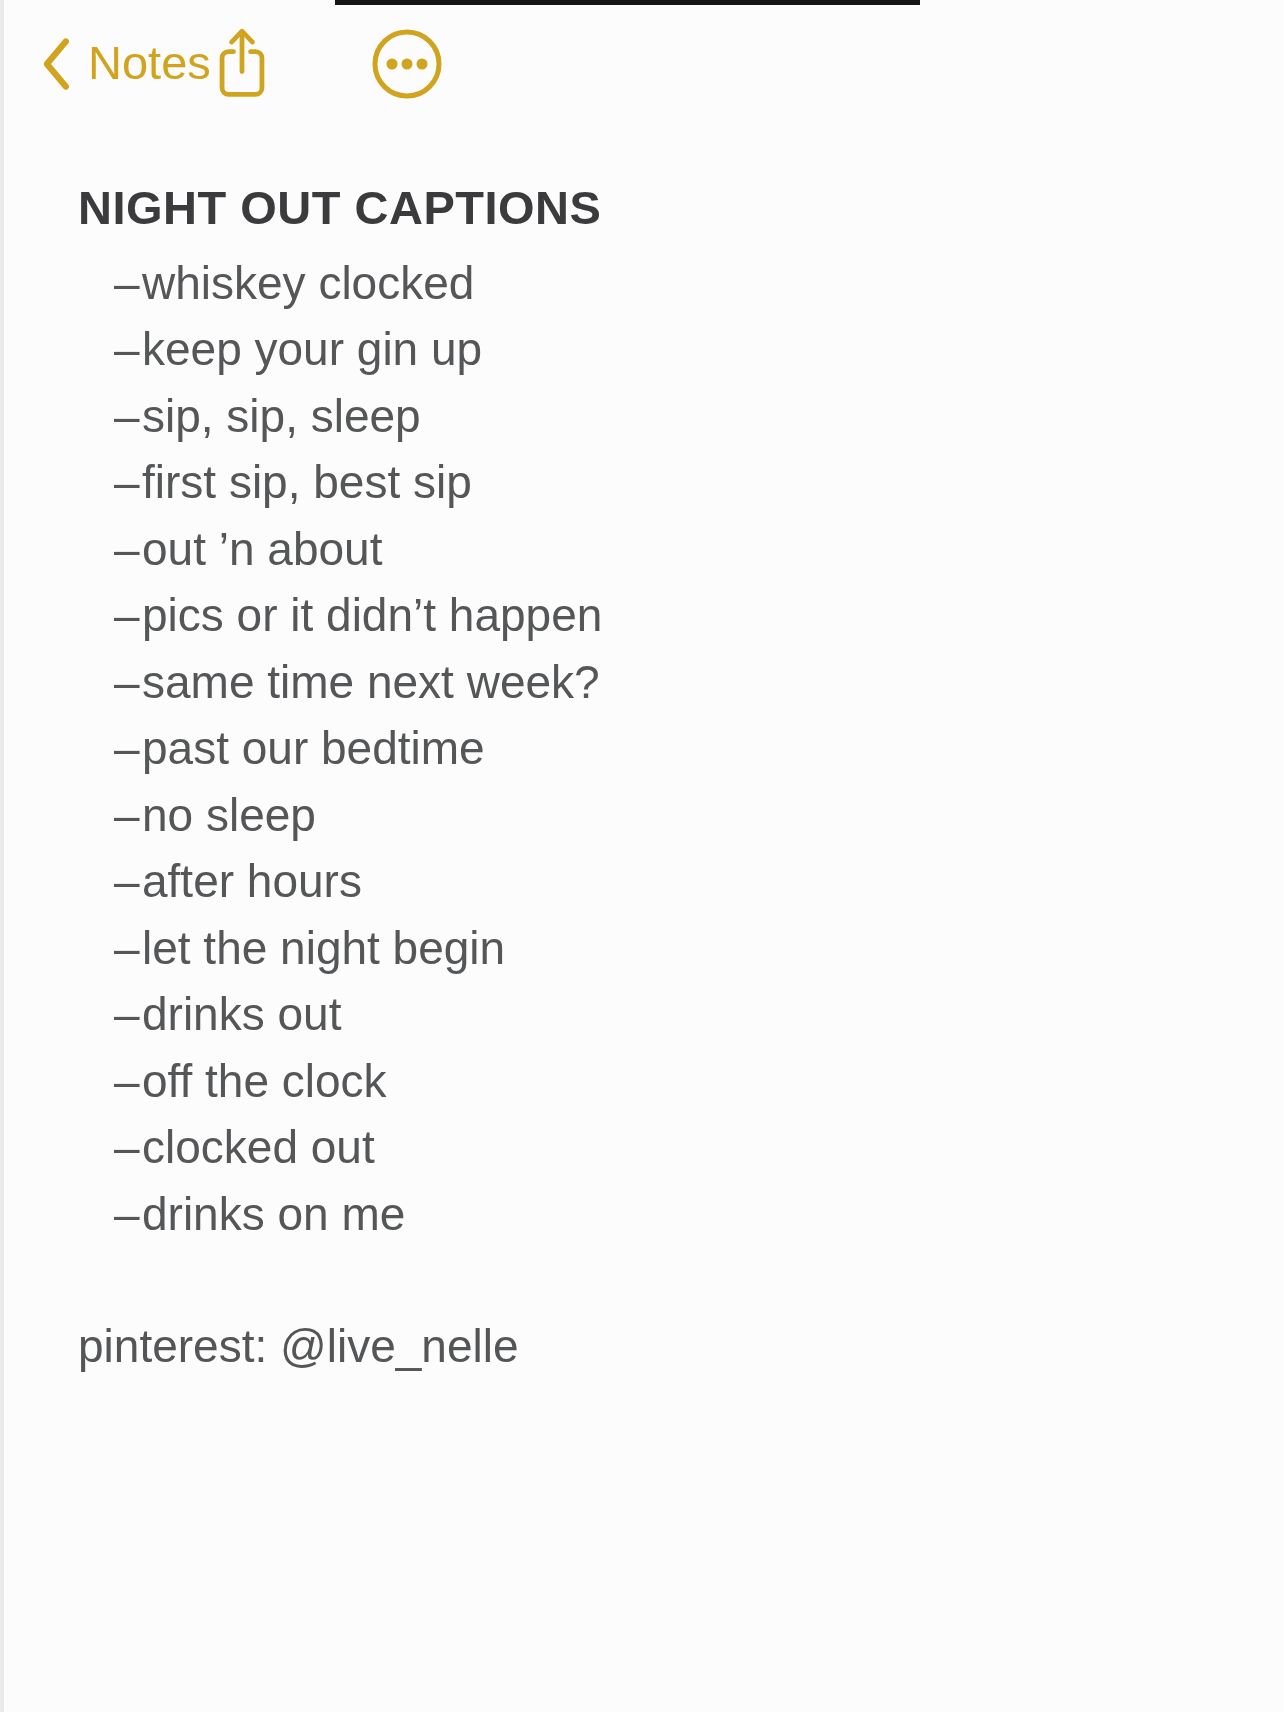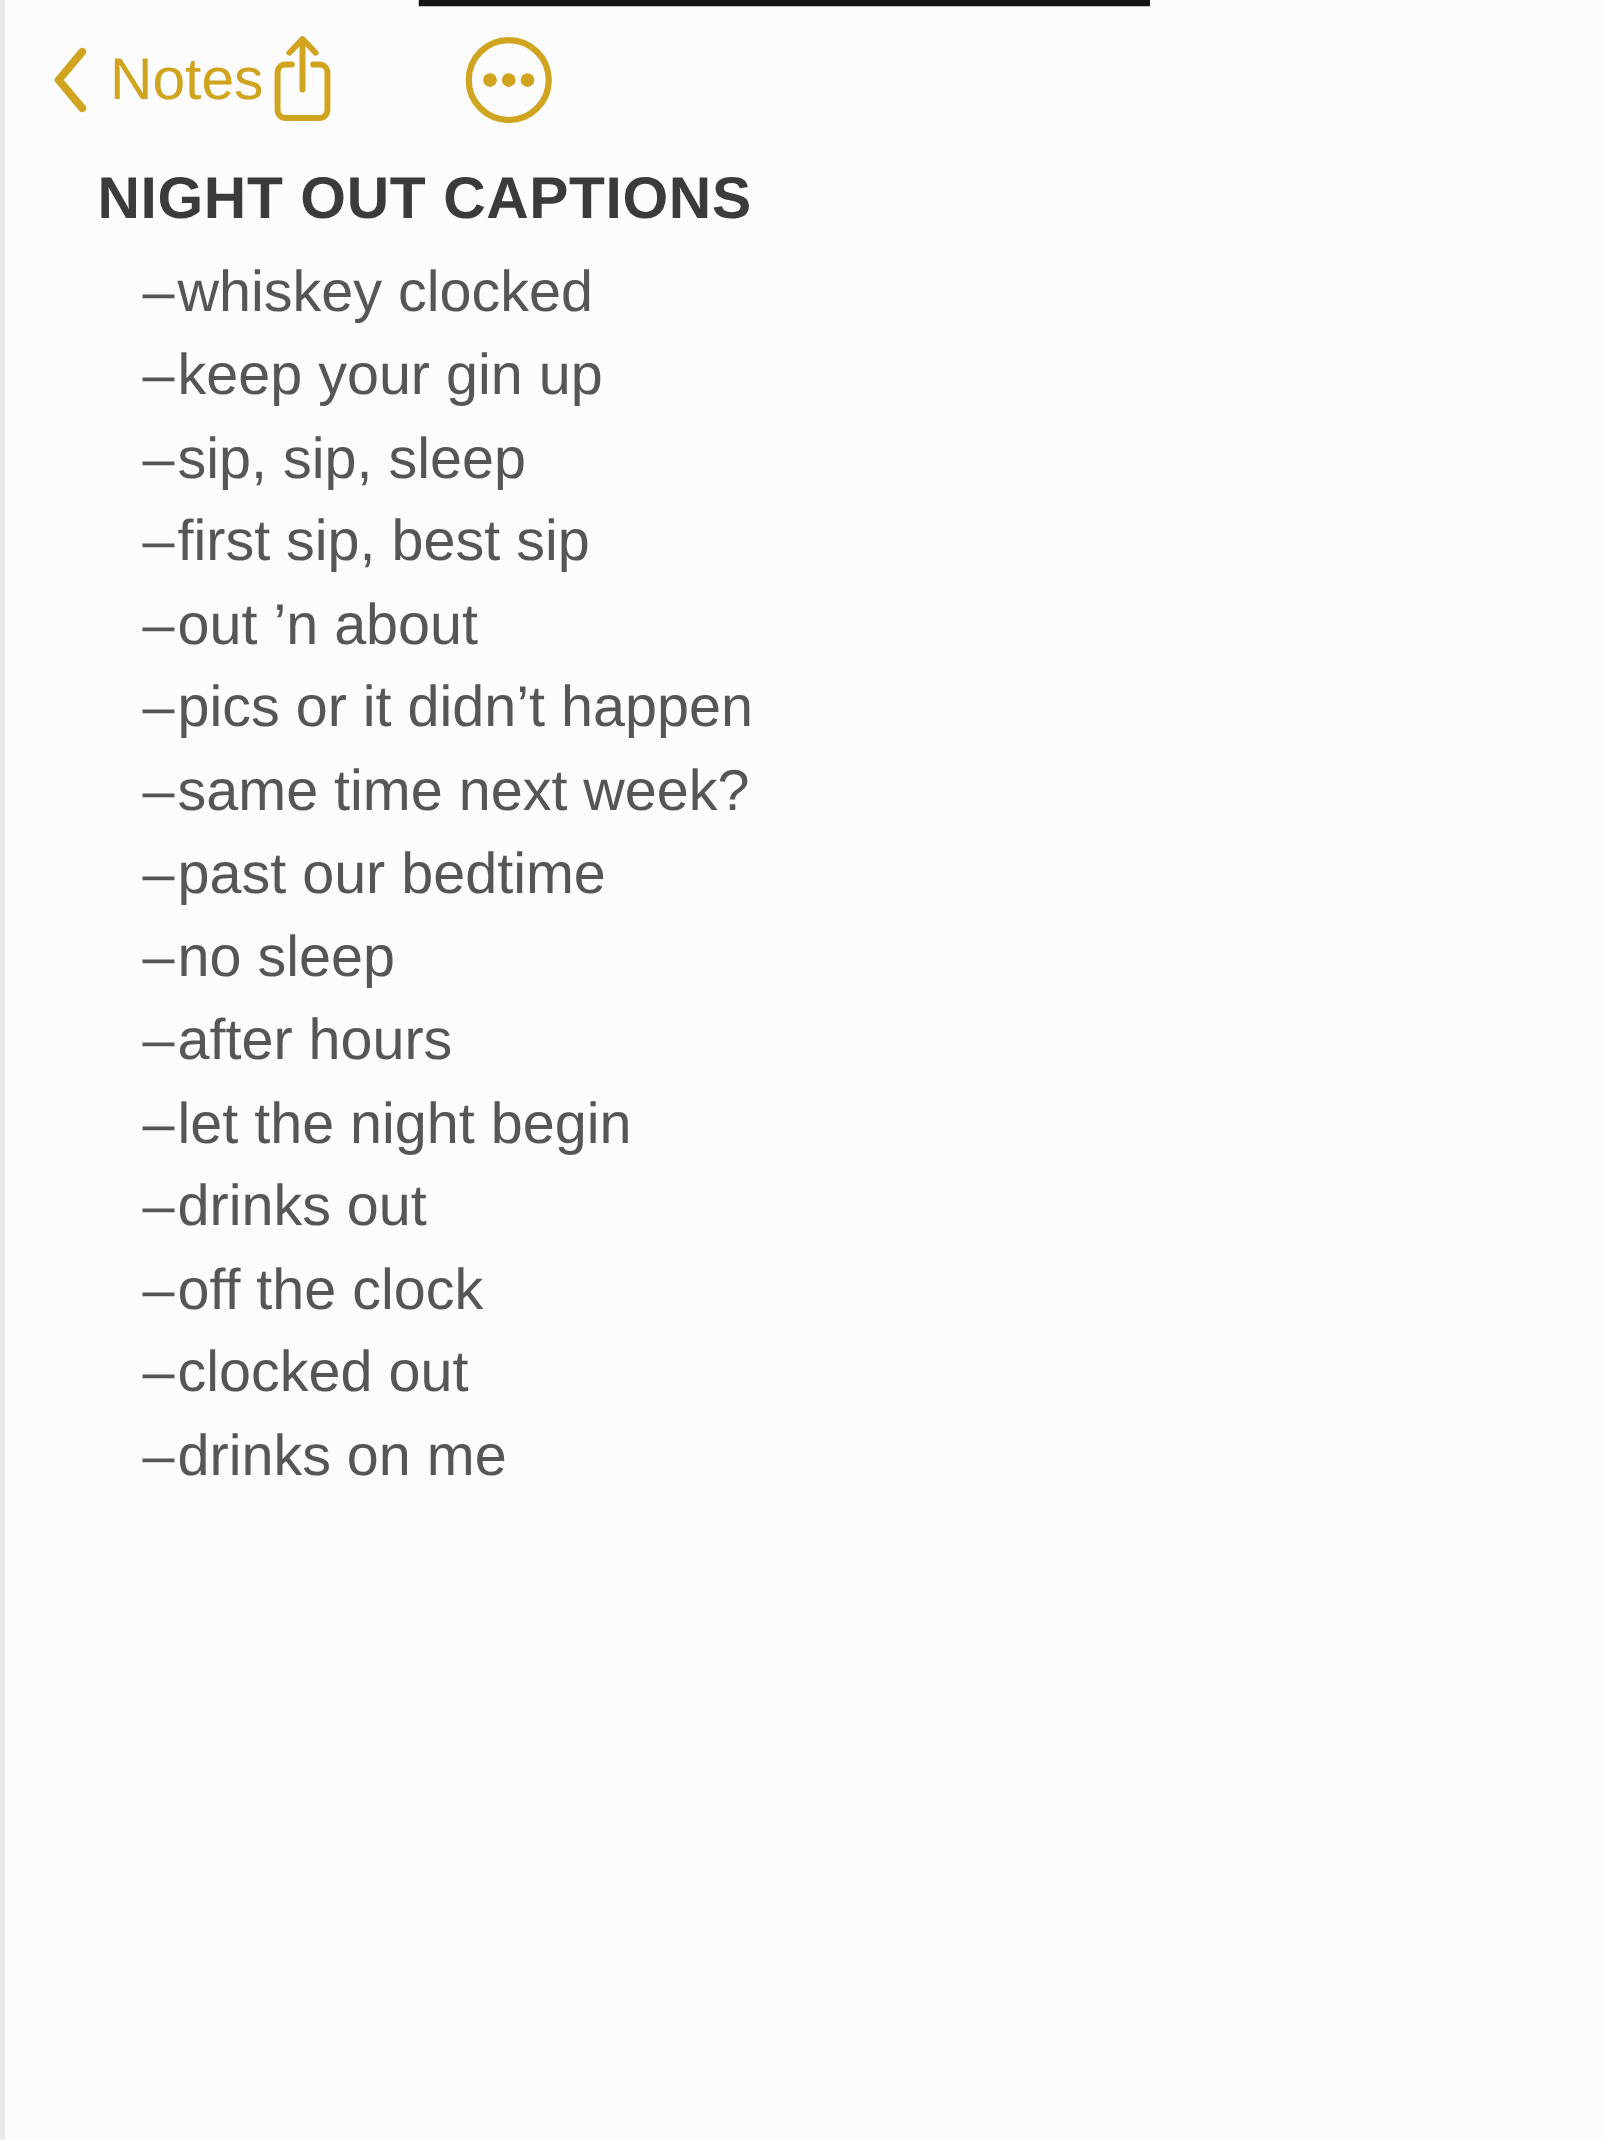--- a/index.html
+++ b/index.html
@@ -58,21 +58,21 @@
     display: block;
   }
   .icon-button svg { display: block; }
 
   
   .note-editor {
     padding: 0 60px 0 78px;
     color: #555658;
   }
   .note-title {
-    margin-top: 30px;
+    margin-top: 80px;
     font-size: 47px;
     font-weight: 700;
     letter-spacing: 0.5px;
     color: #3b3b3d;
     line-height: 1.1;
   }
   .caption-list {
     margin-top: 16px;
   }
   .caption-line {
@@ -190,13 +190,14 @@
       <div class="caption-line">
       <span class="caption-dash">–</span>
       <span class="caption-text">clocked out</span>
     </div>
       <div class="caption-line">
       <span class="caption-dash">–</span>
       <span class="caption-text">drinks on me</span>
     </div>
     </div>
 
+  <div class="note-footer">pinterest: @live_nelle</div>
 </div>
 
 </body></html>

